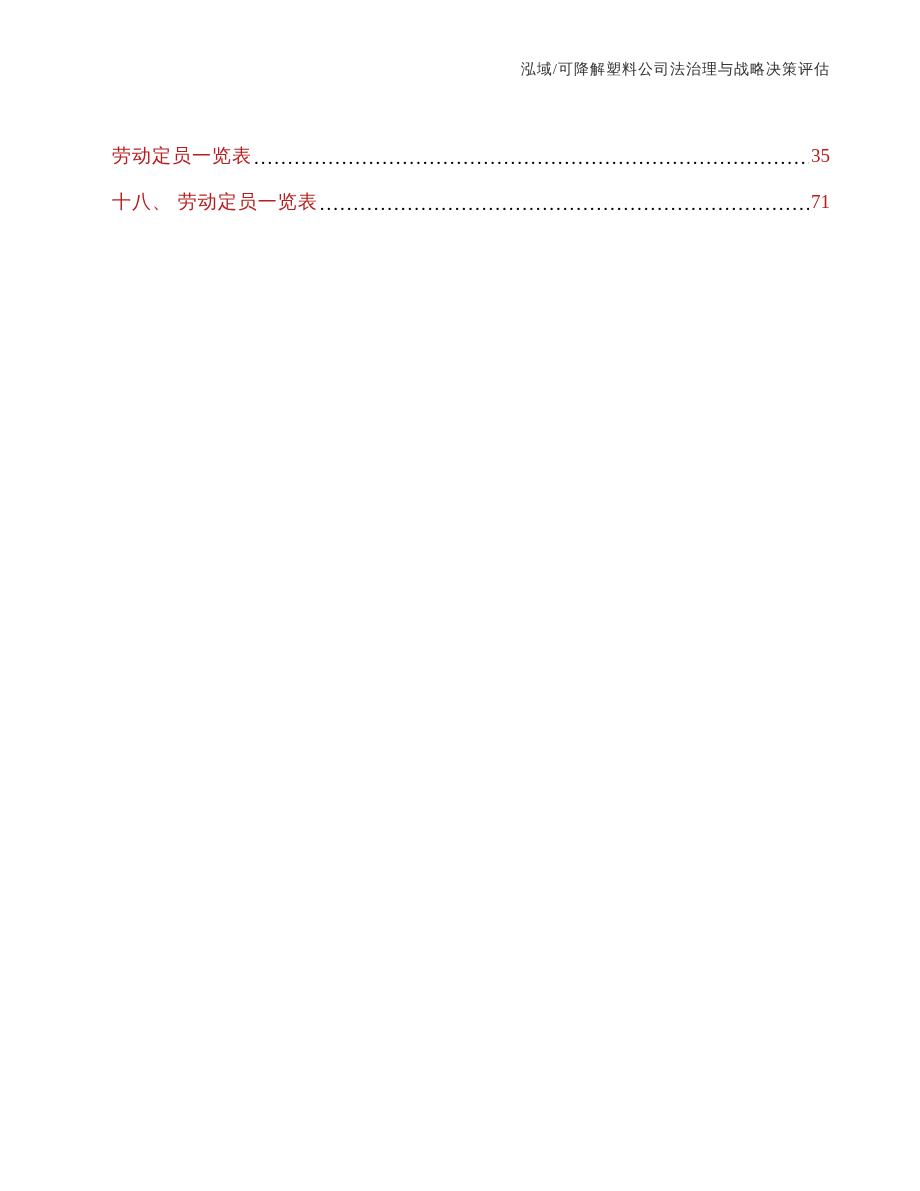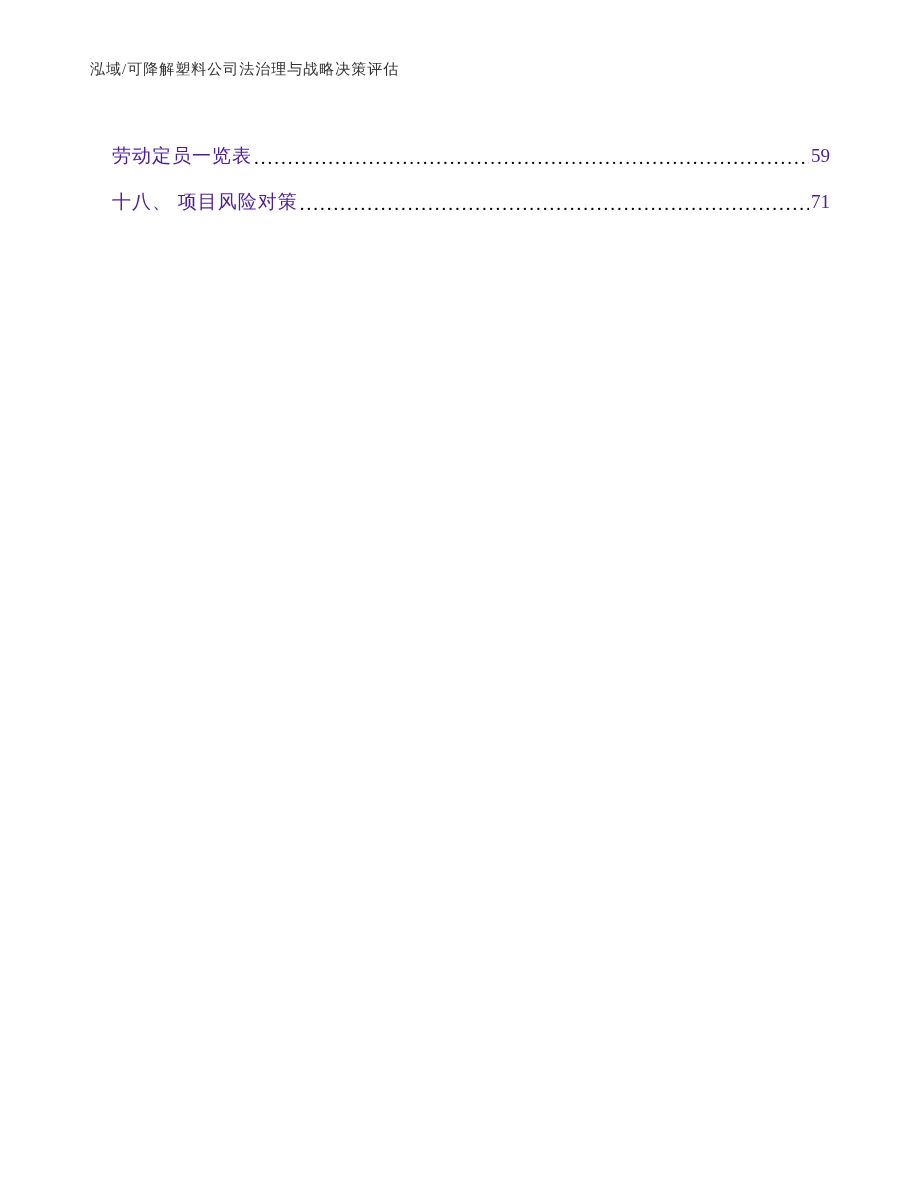--- a/index.html
+++ b/index.html
@@ -1,18 +1,19 @@
 <!DOCTYPE html>
 <html><head>
   <meta charset="utf-8">
   <style>
     * {
       margin: 0;
       padding: 0;
       box-sizing: border-box;
+      text-align: right;
     }
     body {
       background: #fff;
       font-family: "KaiTi", "STKaiti", "楷体", serif;
       width: 920px;
       height: 1191px;
       position: relative;
     }
     .page {
       width: 920px;
@@ -28,21 +29,21 @@
       letter-spacing: 1px;
     }
     .toc-entries {
       padding-left: 22px;
       padding-right: 0;
     }
     .toc-entry {
       display: flex;
       align-items: baseline;
       font-size: 19px;
-      color: #4c1d95;
+      color: #b91c1c;
       margin-bottom: 12px;
       font-family: "SimSun", "宋体", serif;
       white-space: nowrap;
       line-height: 1.8;
     }
     .toc-label {
       flex-shrink: 0;
       font-family: "KaiTi", "STKaiti", "楷体", serif;
       letter-spacing: 1px;
     }
@@ -66,24 +67,24 @@
 </head>
 <body>
 
 <div class="page">
   <div class="header">泓域/可降解塑料公司法治理与战略决策评估</div>
   <div class="toc-entries">
 
     <div class="toc-entry">
       <span class="toc-label">劳动定员一览表</span>
       <span class="toc-dots"></span>
-      <span class="toc-page">59</span>
+      <span class="toc-page">35</span>
     </div>
 
     <div class="toc-entry">
-      <span class="toc-label">十八、 项目风险对策</span>
+      <span class="toc-label">十八、 劳动定员一览表</span>
       <span class="toc-dots"></span>
       <span class="toc-page">71</span>
     </div>
 
 
   </div>
 </div>
 
 </body></html>

